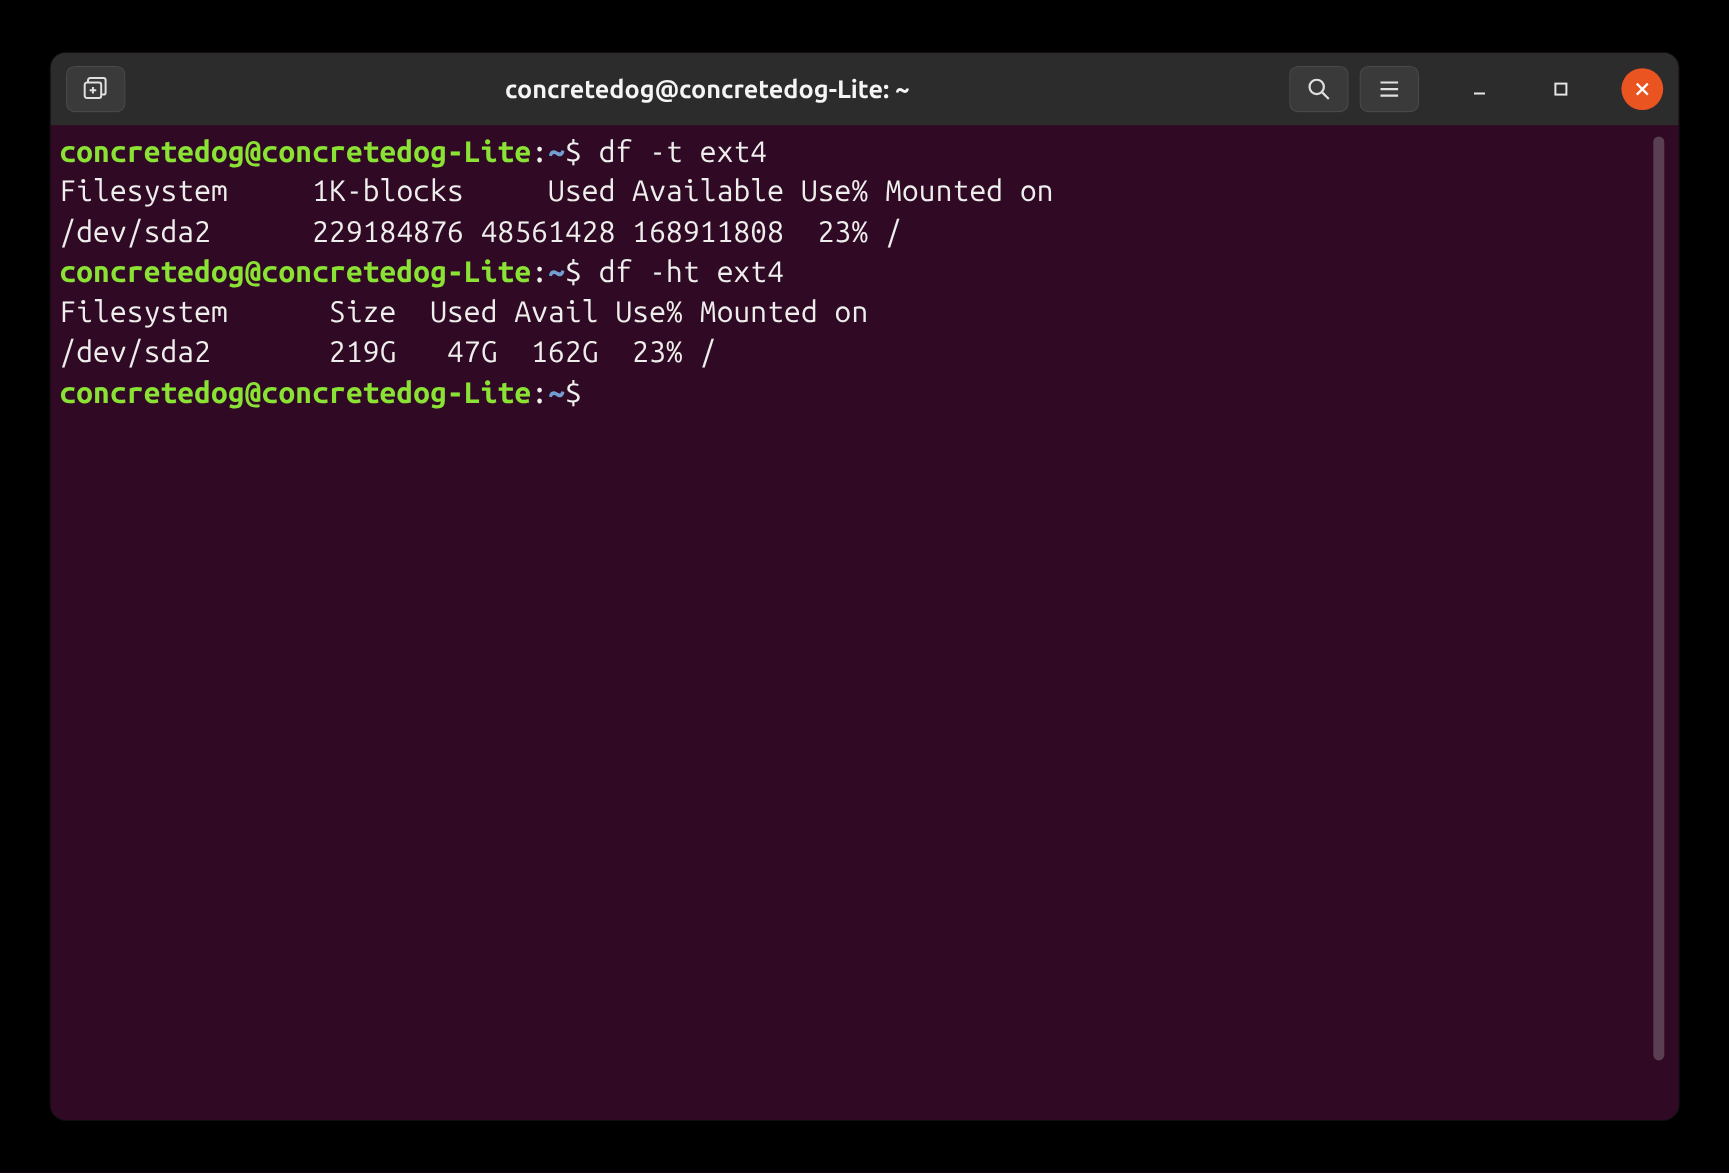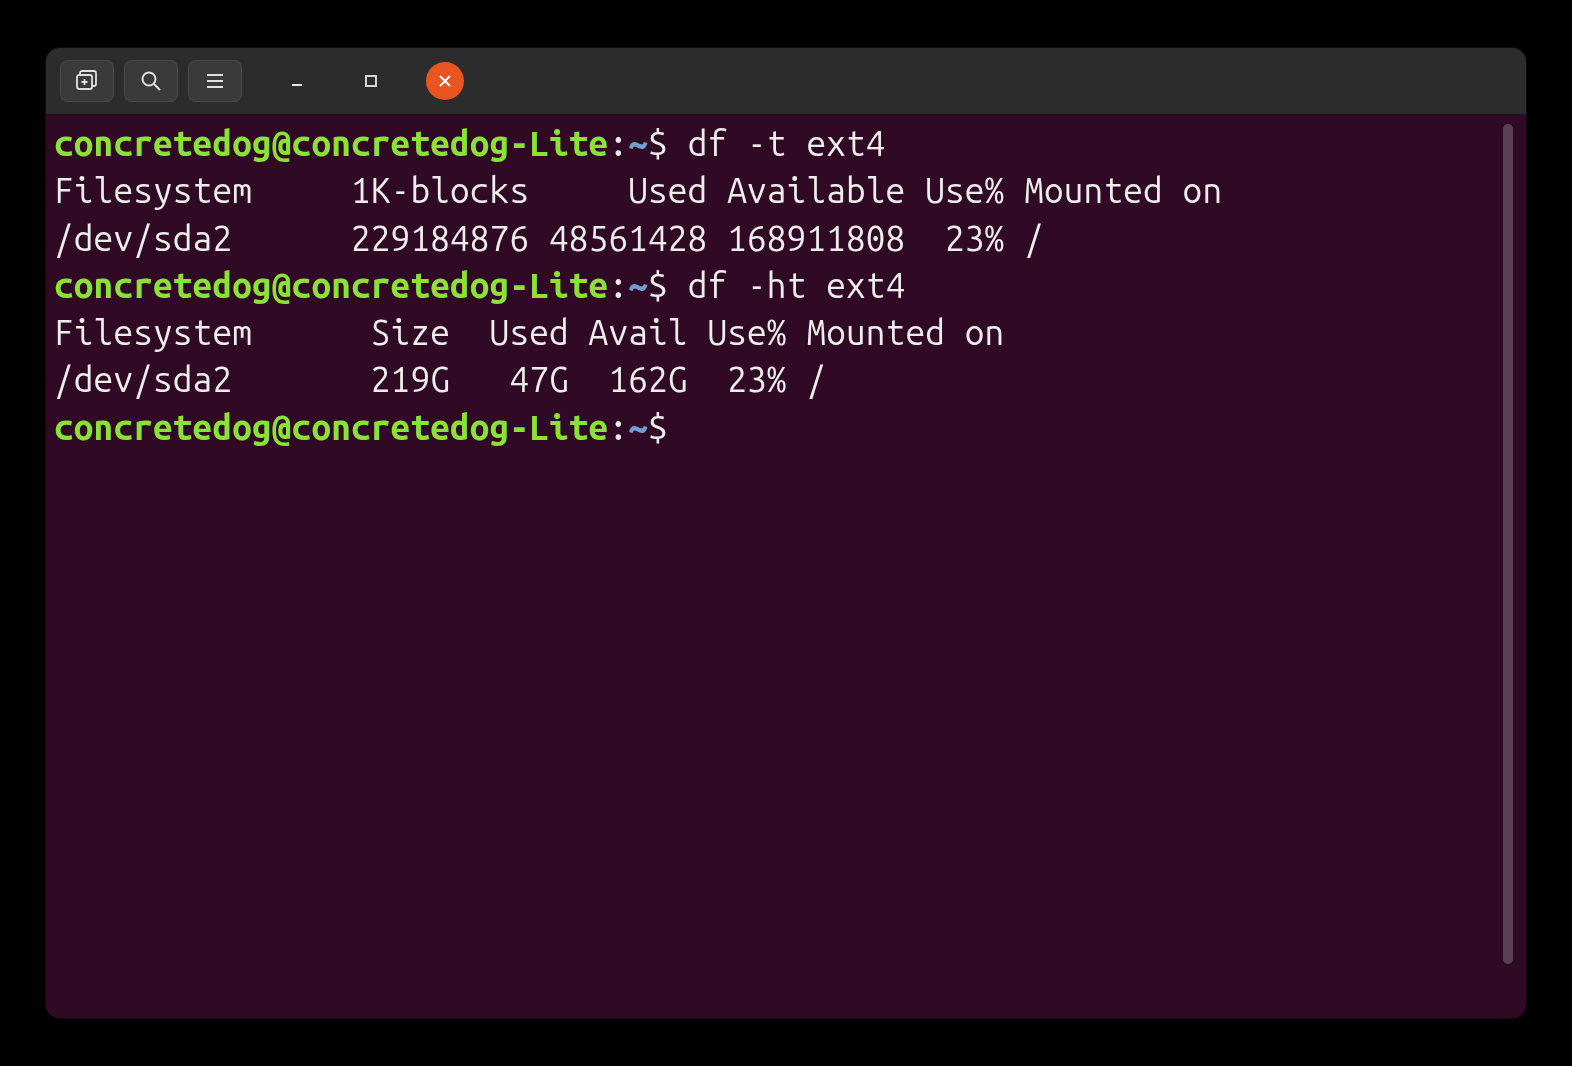--- a/index.html
+++ b/index.html
@@ -100,21 +100,21 @@
     .window-close {
       background: #e95420;
       color: #fff;
     }
 
     .terminal-body {
       flex: 1;
       background: #300a24;
       padding: 6px 12px 8px 8px;
       position: relative;
-      font-size: 35px;
+      font-size: 27px;
       line-height: 1.35;
       color: #eeeeec;
       display: flex;
       gap: 11px;
     }
 
     .terminal-content {
       flex: 1;
       white-space: pre;
       letter-spacing: 0.2px;
@@ -167,20 +167,21 @@
       <div class="titlebar-btn">
         <svg width="24" height="22" viewBox="0 0 24 22" fill="none" stroke="currentColor" stroke-width="1.8">
           <rect x="2" y="5" width="15" height="14" rx="2"></rect>
           <path d="M5 5 V3 a2 2 0 0 1 2 -2 h12 a2 2 0 0 1 2 2 v11 a2 2 0 0 1 -2 2 h-2"></path>
           <line x1="9.5" y1="9" x2="9.5" y2="15"></line>
           <line x1="6.5" y1="12" x2="12.5" y2="12"></line>
         </svg>
       </div>
     </div>
 
+    <div class="titlebar-title">concretedog@concretedog-Lite: ~</div>
 
     <div class="titlebar-right">
       <div class="header-icon-btn">
         <svg width="22" height="22" viewBox="0 0 22 22" fill="none" stroke="currentColor" stroke-width="2">
           <circle cx="9" cy="9" r="6.5"></circle>
           <line x1="14" y1="14" x2="20" y2="20"></line>
         </svg>
       </div>
       <div class="header-icon-btn">
         <svg width="22" height="22" viewBox="0 0 22 22" fill="none" stroke="currentColor" stroke-width="2">

